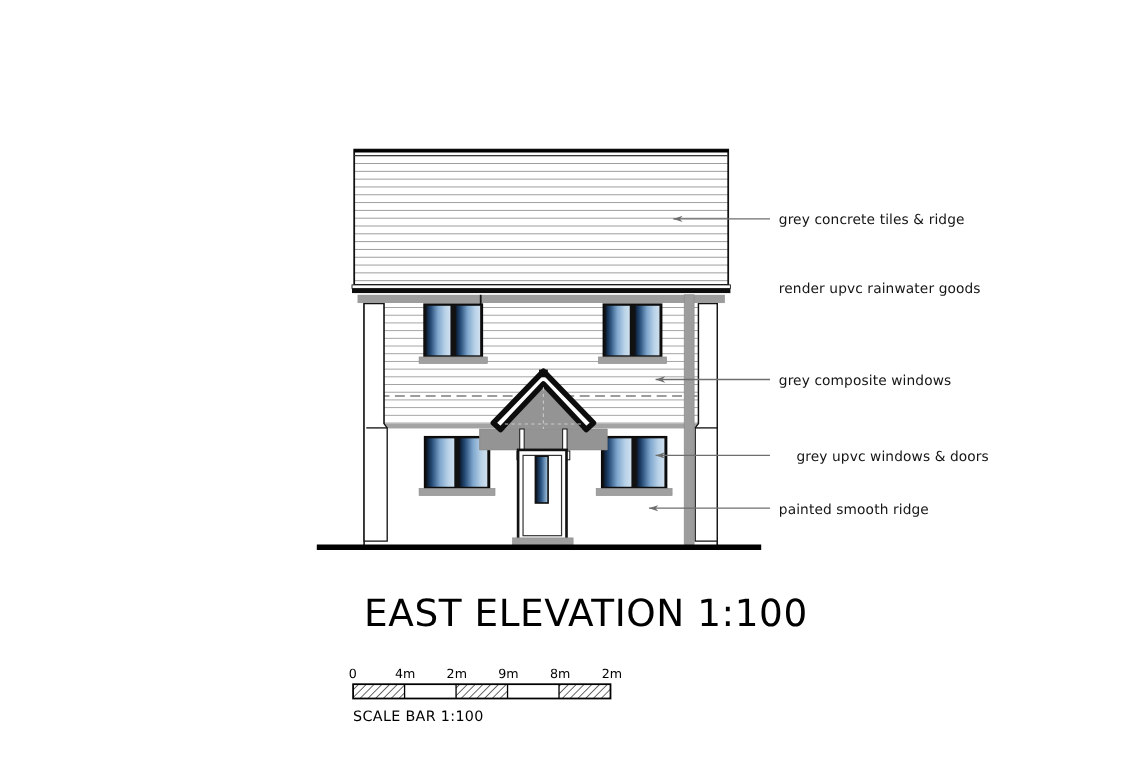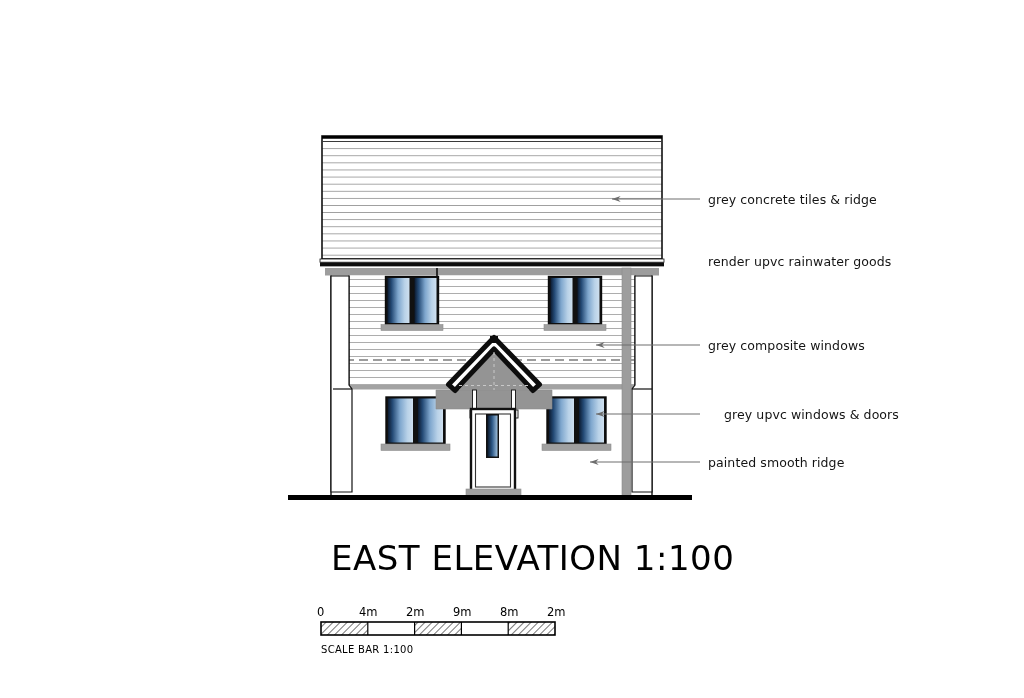--- a/index.html
+++ b/index.html
@@ -52,21 +52,21 @@
     position: absolute;
     font-size: 11.5px;
     color: #000;
     white-space: nowrap;
     font-family: "DejaVu Sans", "Liberation Sans", sans-serif;
   }
   #scalebar-caption {
     position: absolute;
     left: 321px;
     top: 644px;
-    font-size: 10px;
+    font-size: 13px;
     letter-spacing: 0.3px;
     color: #000;
     white-space: nowrap;
     font-family: "DejaVu Sans", "Liberation Sans", sans-serif;
   }
 </style>
 </head>
 <body>
 
 <div id="sheet">

